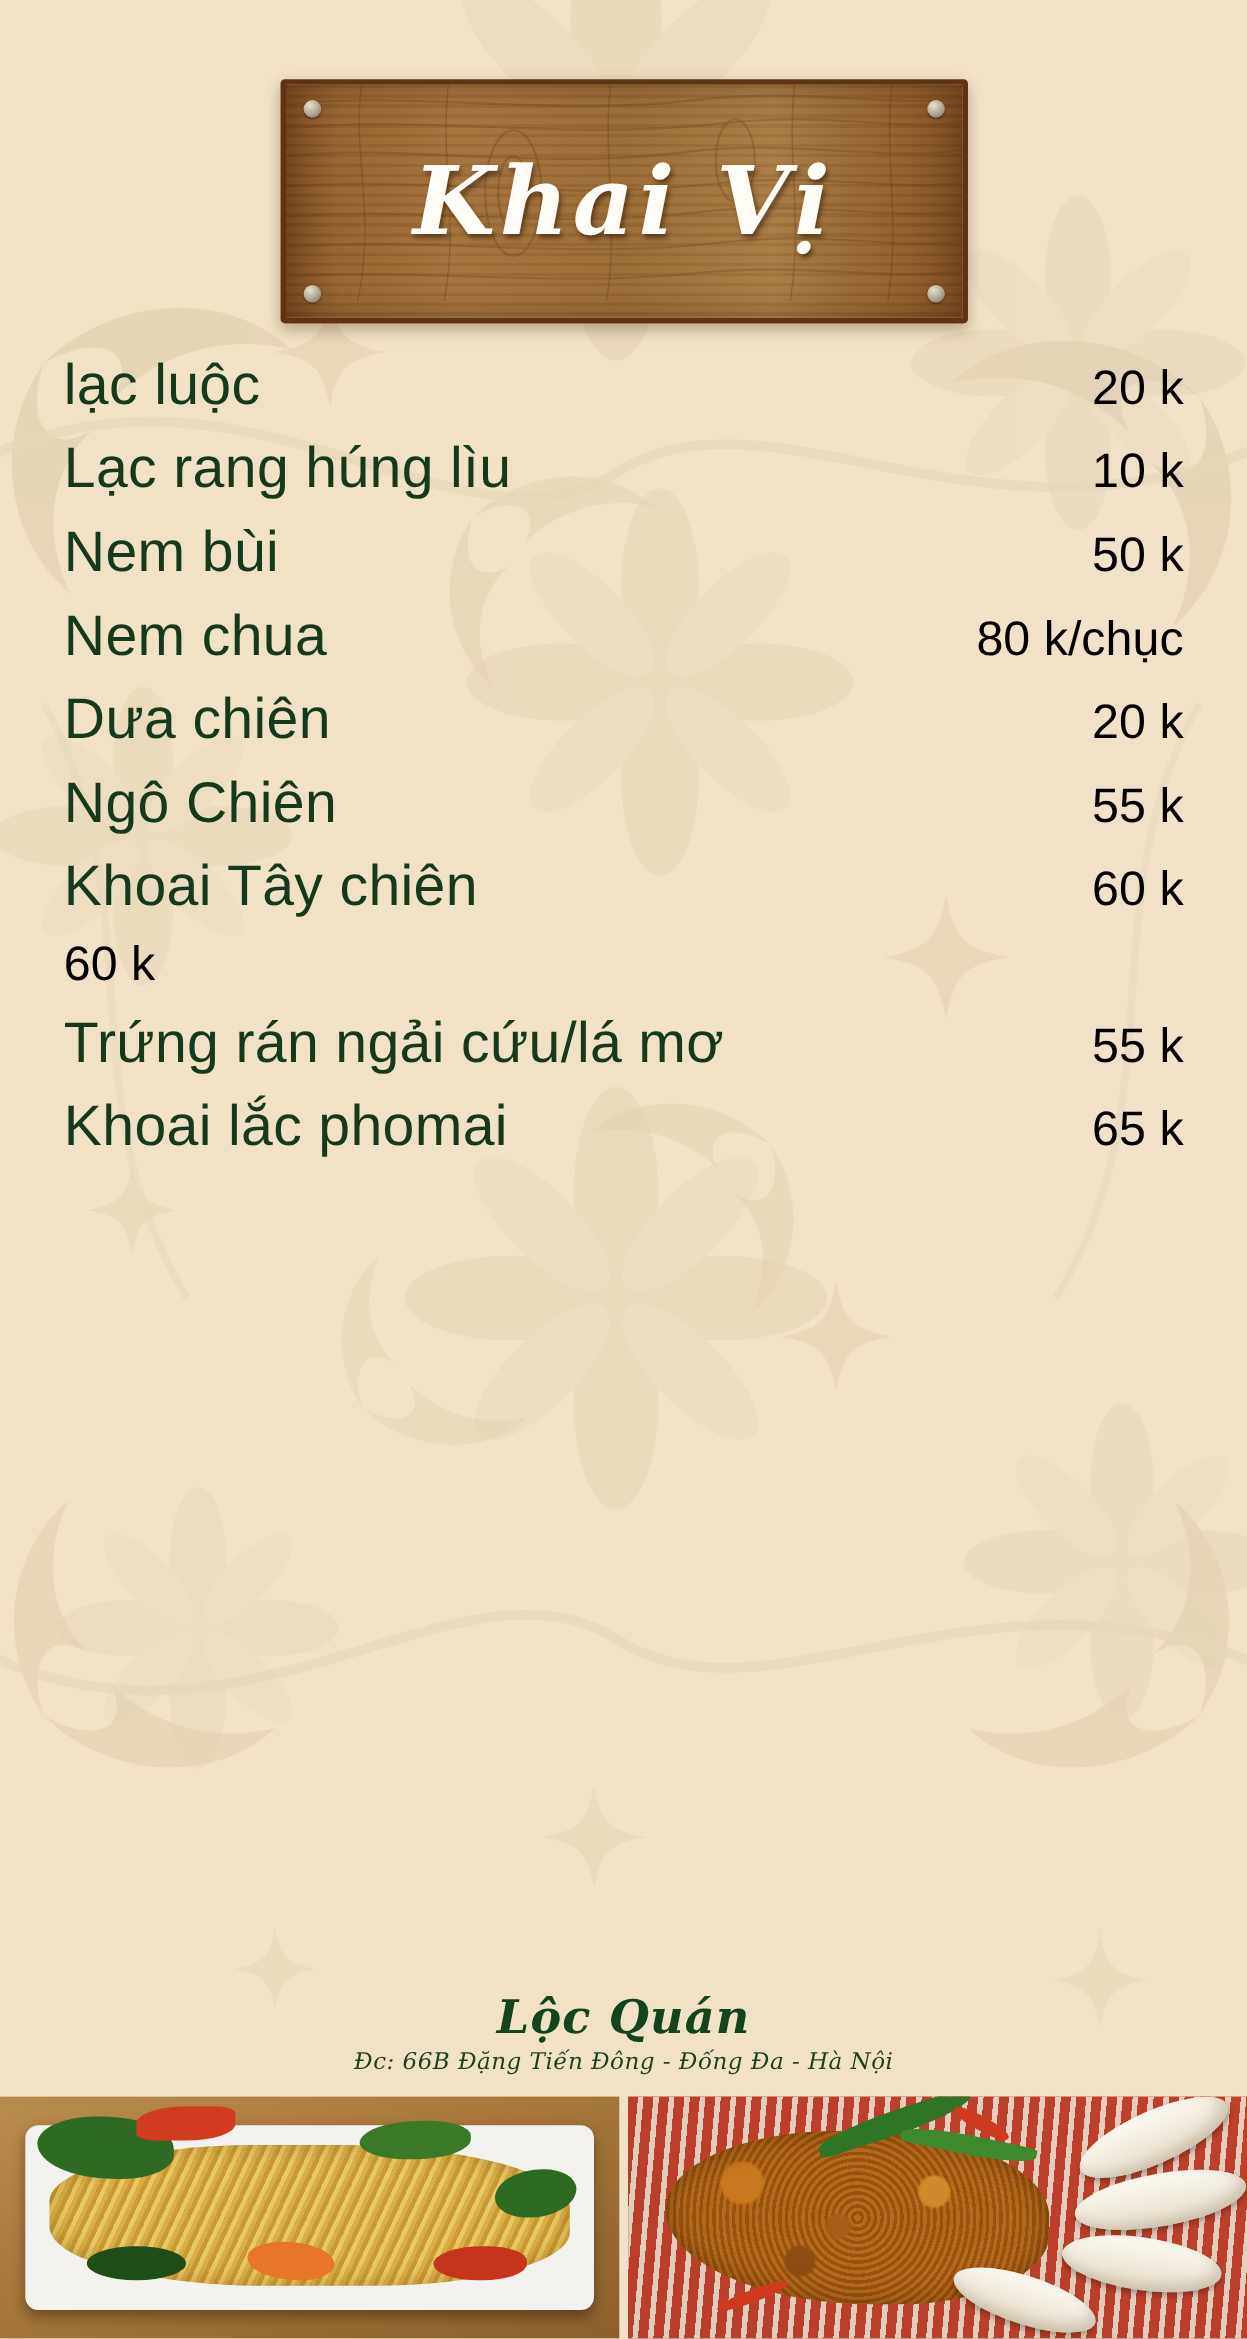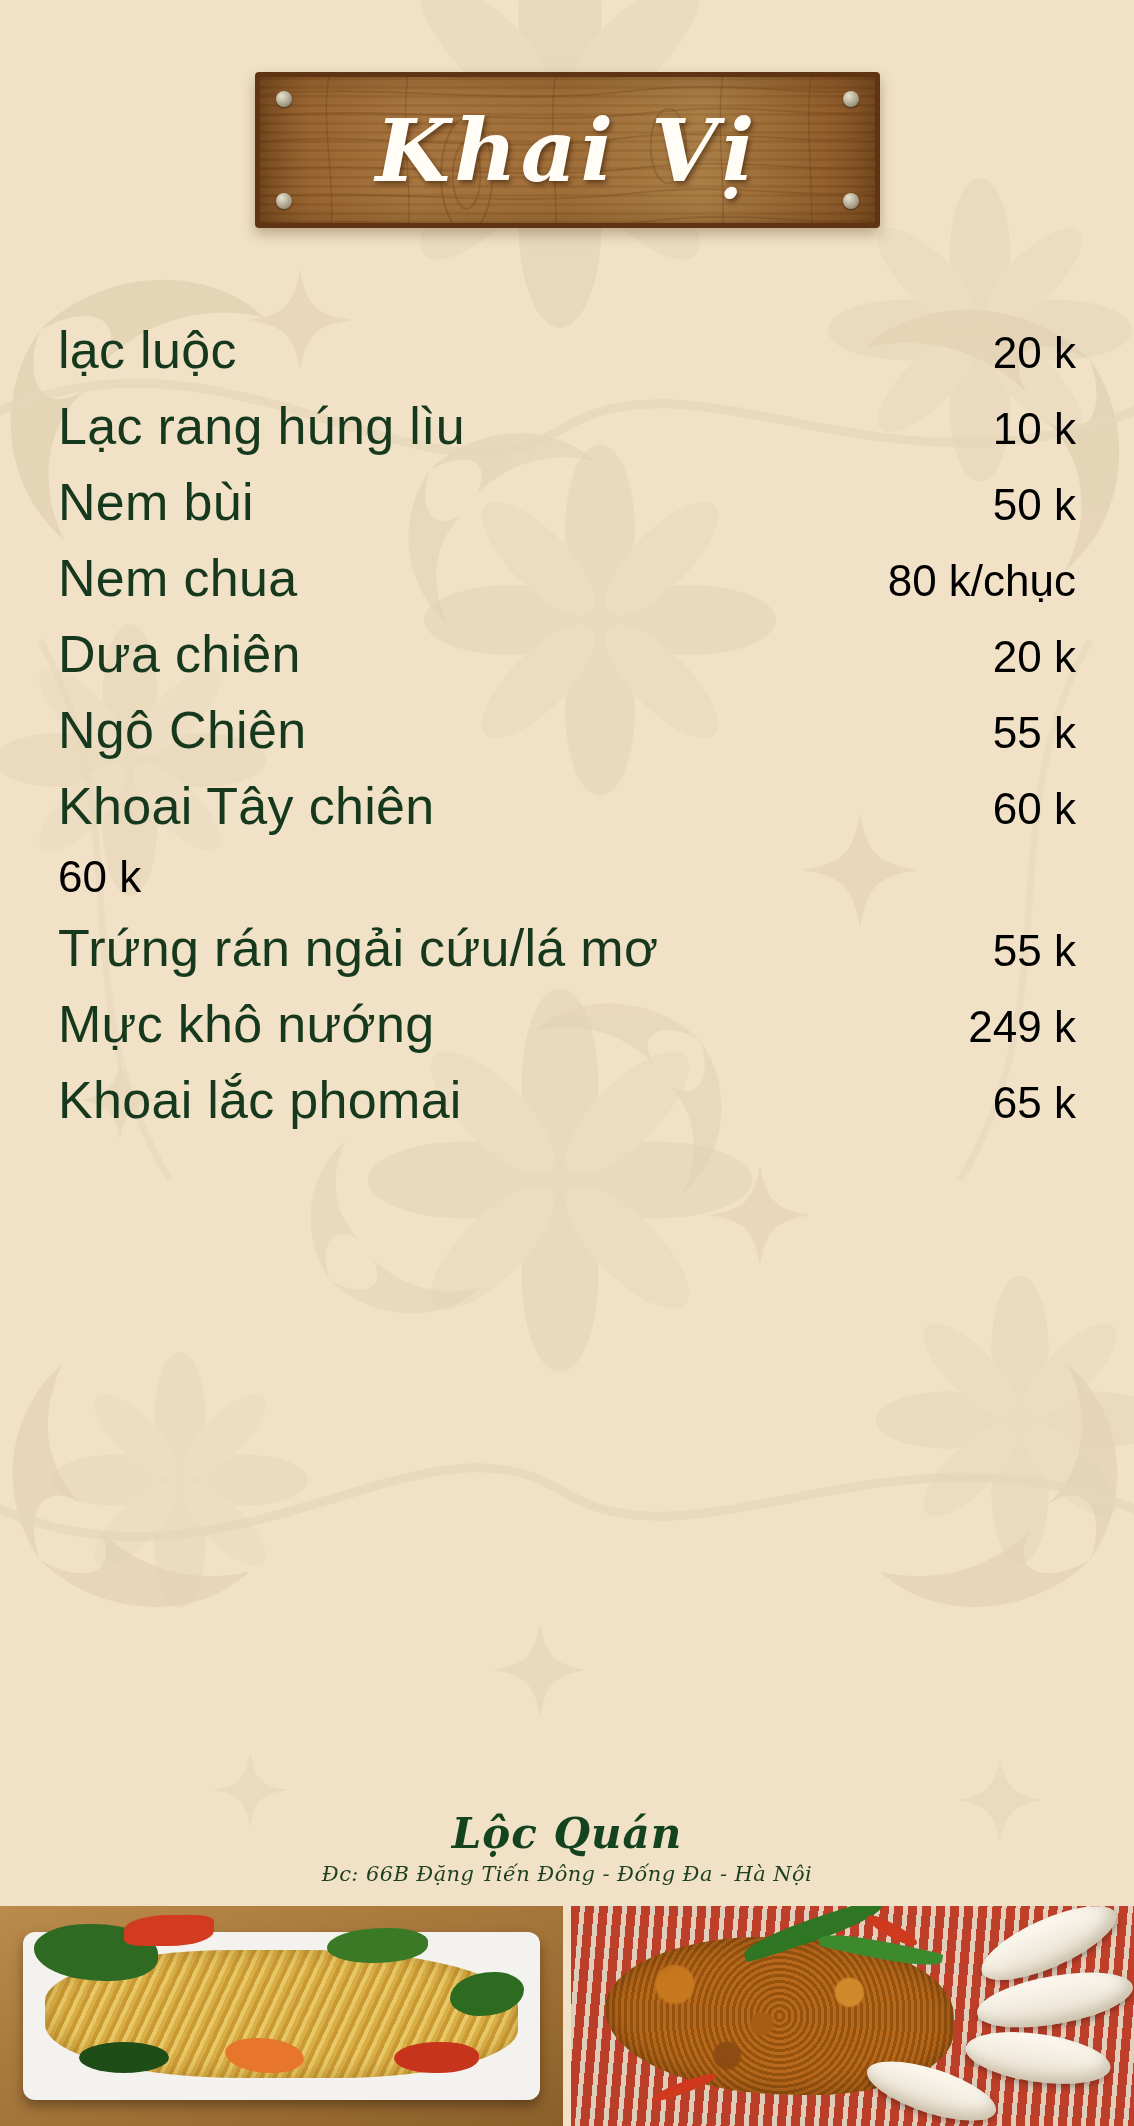--- a/index.html
+++ b/index.html
@@ -35,21 +35,21 @@
     position: relative;
     height: 300px;
     display: flex;
     align-items: flex-start;
     justify-content: center;
     padding-top: 72px;
   }
   .sign {
     position: relative;
     width: 625px;
-    height: 156px;
+    height: 222px;
     background:
       repeating-linear-gradient(
         to bottom,
         rgba(0,0,0,0.045) 0px,
         rgba(0,0,0,0.045) 3px,
         rgba(255,255,255,0.03) 3px,
         rgba(255,255,255,0.03) 9px
       ),
       linear-gradient(to right, #7a4a1e 0%, #96612c 8%, #a4713a 25%, #9c6a33 50%, #a87a41 72%, #8f5a27 92%, #7a4a1e 100%);
     border: 5px solid #5e3412;
@@ -371,24 +371,20 @@
 
     <div class="menu-row">
       <span class="price">60 k</span>
     </div>
 
     <div class="menu-row">
       <span class="dish">Trứng rán ngải cứu/lá mơ</span>
       <span class="price">55 k</span>
     </div>
 
-    <div class="menu-row">
-      <span class="dish">Mực khô nướng</span>
-      <span class="price">249 k</span>
-    </div>
 
     <div class="menu-row">
       <span class="dish">Khoai lắc phomai</span>
       <span class="price">65 k</span>
     </div>
 
   </div>
 
   <div class="brand">
     <div class="brand-name">Lộc Quán</div>

